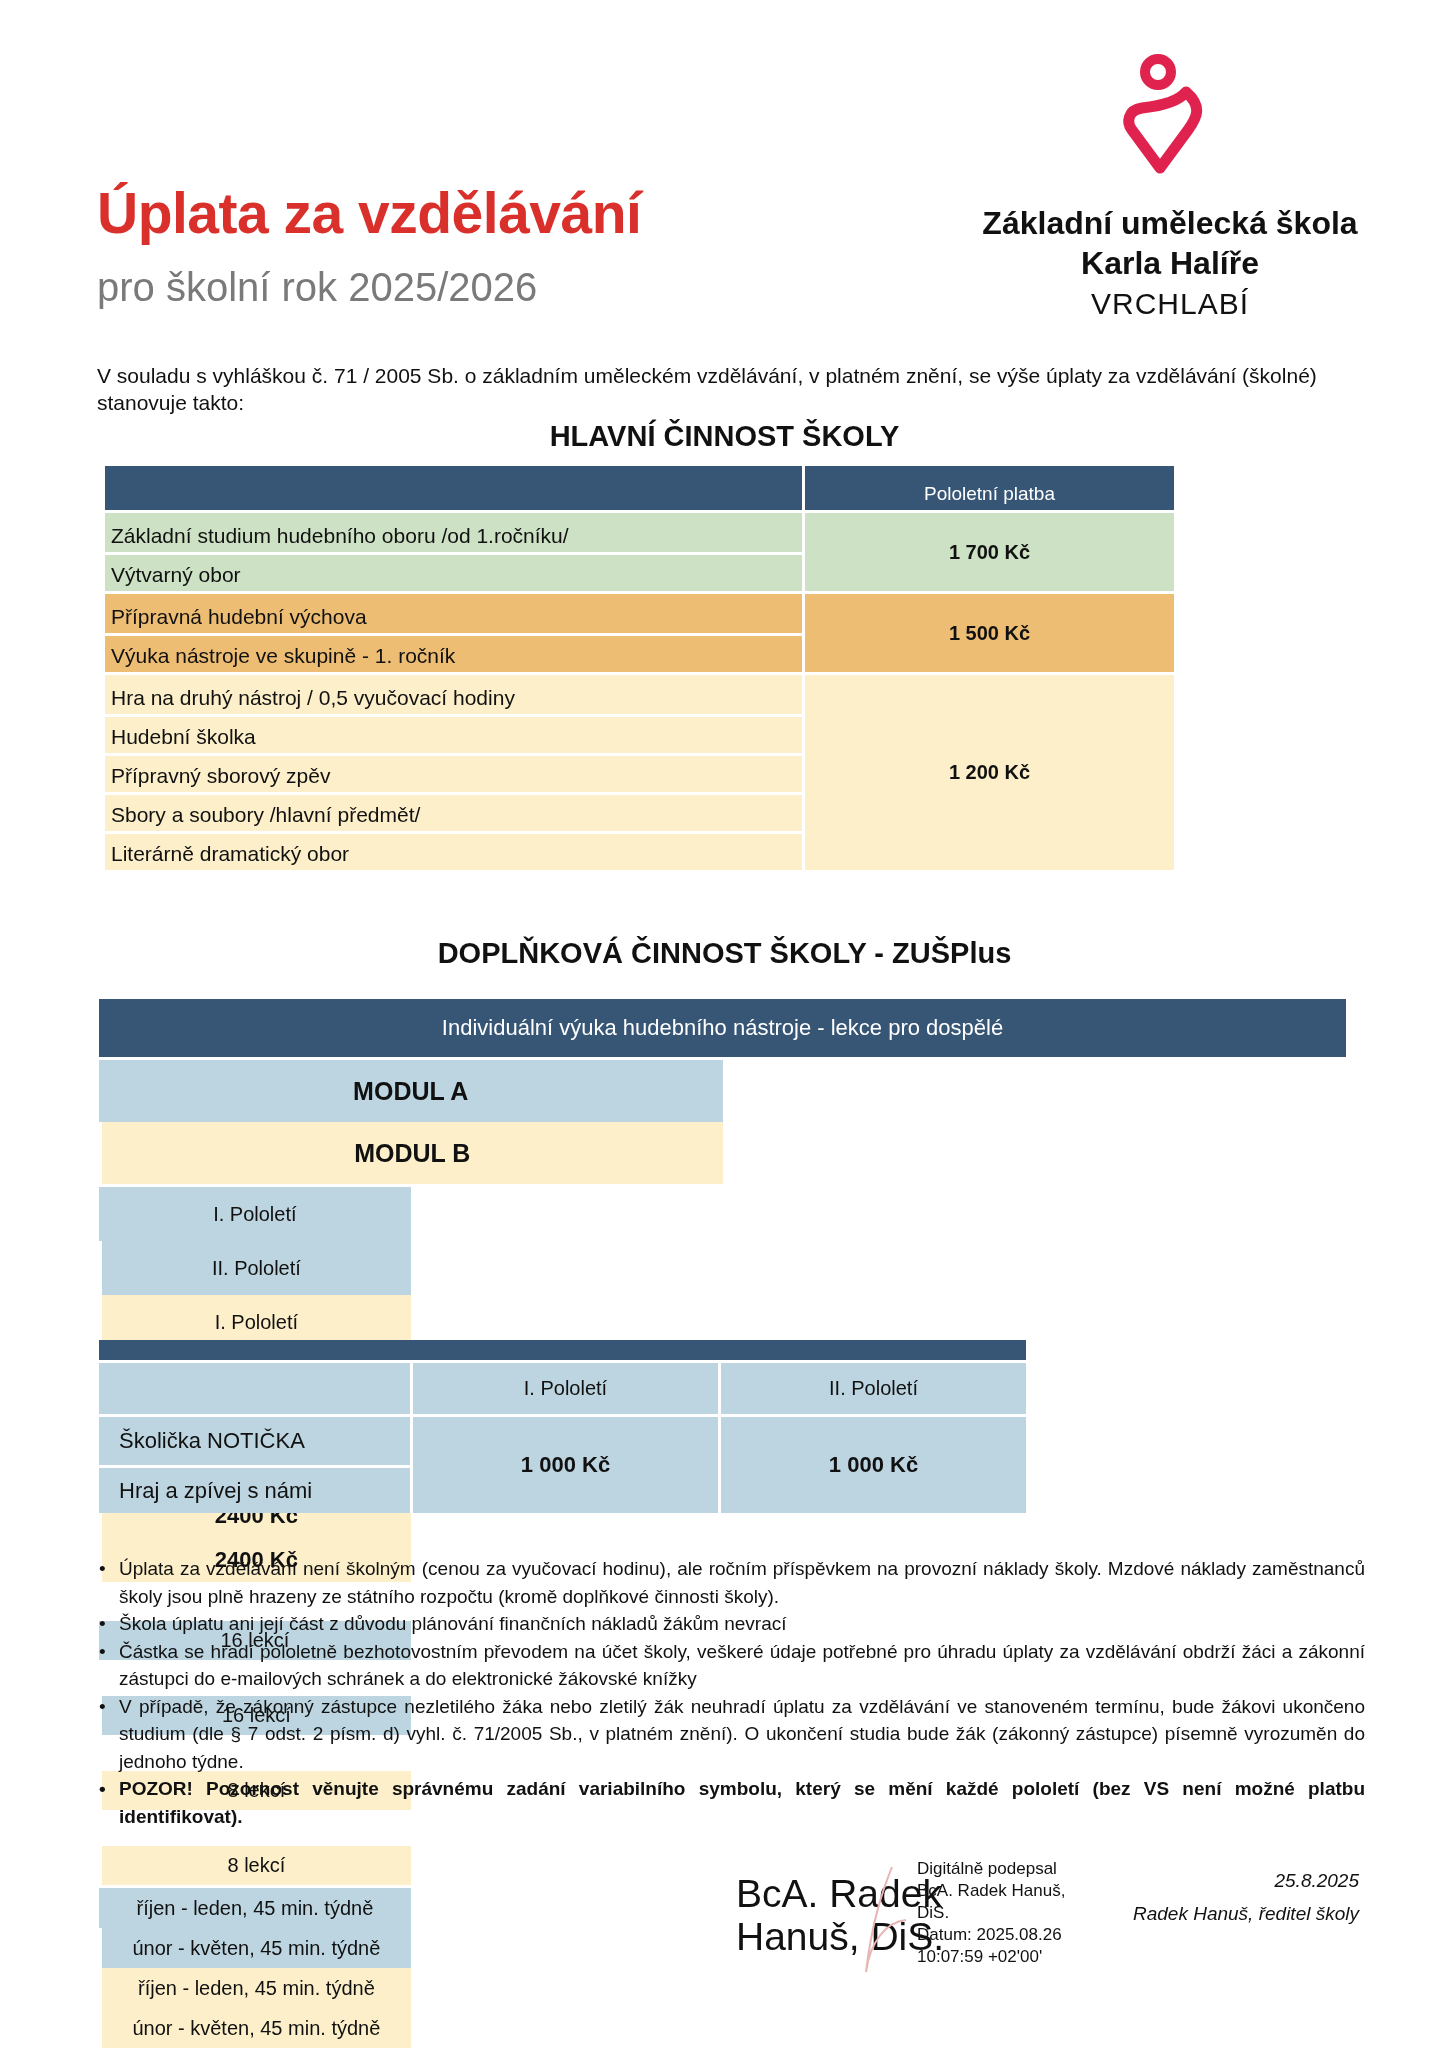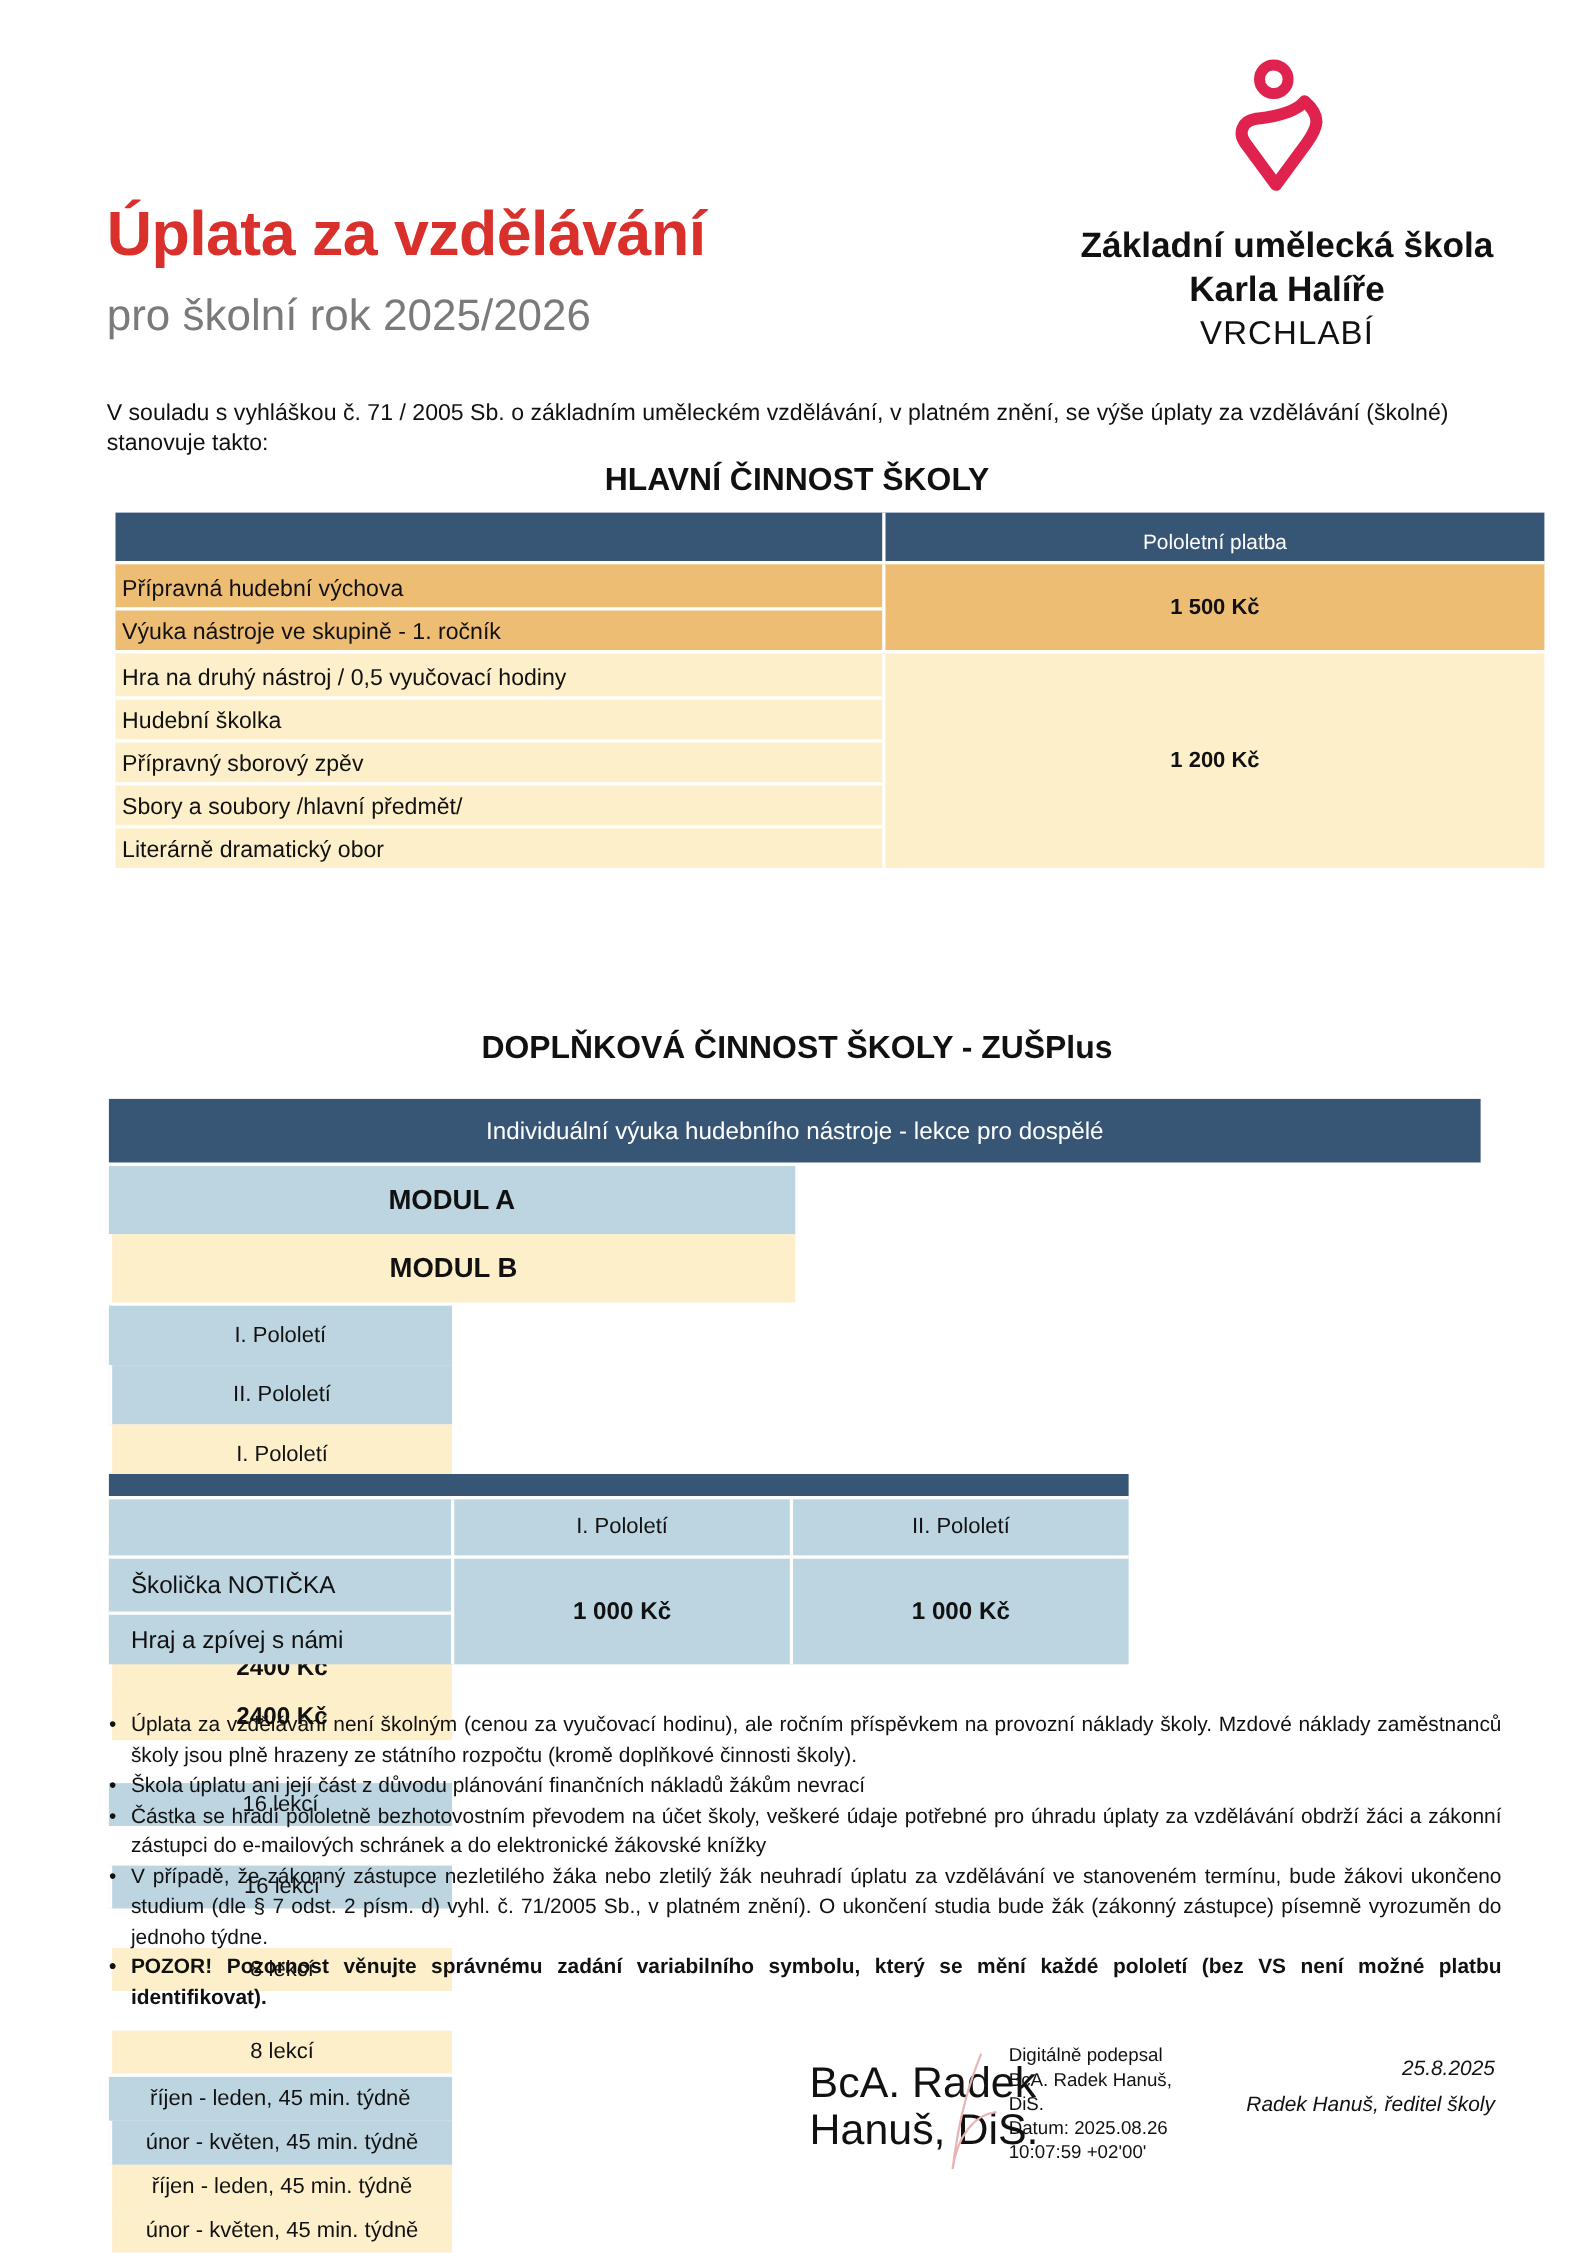--- a/index.html
+++ b/index.html
@@ -12,21 +12,21 @@
   .logo-wrap { position: absolute; left: 930px; top: 50px; width: 480px; text-align: center; }
   .logo-svg { display: block; margin: 0 auto; width: 100px; height: 135px; }
   .school-line1 { font-size: 32px; font-weight: bold; margin-top: 18px; line-height: 40px; }
   .school-line2 { font-size: 32px; font-weight: bold; line-height: 40px; }
   .school-line3 { font-size: 30px; letter-spacing: 1px; line-height: 42px; }
 
   .intro { position: absolute; left: 97px; top: 362px; width: 1250px; font-size: 21px; line-height: 27px; }
   .section-h { position: absolute; left: 0; width: 1449px; text-align: center; font-size: 29px; font-weight: bold; }
 
   
-  .t1 { position: absolute; left: 105px; top: 466px; width: 1299px; }
+  .t1 { position: absolute; left: 105px; top: 466px; width: 1069px; }
   .t1-head { display: flex; height: 44px; background: #375675; }
   .t1-head .c1 { width: 700px; border-right: 3px solid #fff; }
   .t1-head .c2 { flex: 1; color: #fff; font-size: 19px; display: flex; align-items: flex-end; justify-content: center; padding-bottom: 5px; }
   .t1-group { display: flex; border-top: 3px solid #fff; }
   .t1-group .names { width: 700px; border-right: 3px solid #fff; }
   .t1-group .name { height: 39px; display: flex; align-items: flex-end; padding: 0 0 4px 6px; font-size: 21px; }
   .t1-group .name + .name { border-top: 3px solid #fff; }
   .t1-group .price { flex: 1; display: flex; align-items: center; justify-content: center; font-size: 20px; font-weight: bold; }
   .g-green { background: #cde1c4; }
   .g-orange { background: #eebd74; }
@@ -93,20 +93,27 @@
 <div class="intro">V souladu s vyhláškou č. 71 / 2005 Sb. o základním uměleckém vzdělávání, v platném znění, se výše úplaty za vzdělávání (školné) stanovuje takto:</div>
 
 <div class="section-h" style="top:420px;">HLAVNÍ ČINNOST ŠKOLY</div>
 
 <div class="t1">
   <div class="t1-head">
     <div class="c1"></div>
     <div class="c2">Pololetní platba</div>
   </div>
 
+  <div class="t1-group g-green">
+    <div class="names">
+      <div class="name">Základní studium hudebního oboru /od 1.ročníku/</div>
+      <div class="name">Výtvarný obor</div>
+    </div>
+    <div class="price">1 700 Kč</div>
+  </div>
 
   <div class="t1-group g-orange">
     <div class="names">
       <div class="name">Přípravná hudební výchova</div>
       <div class="name">Výuka nástroje ve skupině - 1. ročník</div>
     </div>
     <div class="price">1 500 Kč</div>
   </div>
 
   <div class="t1-group g-cream">

